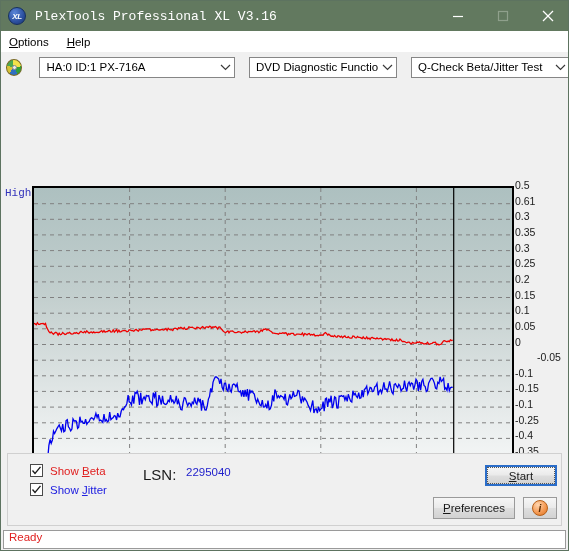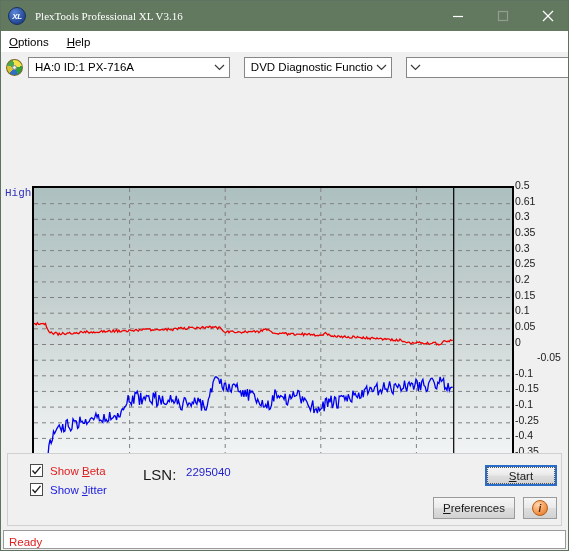--- a/index.html
+++ b/index.html
@@ -47,22 +47,22 @@
     font-weight: bold;
     font-style: italic;
     display: flex;
     align-items: center;
     justify-content: center;
     letter-spacing: -0.3px;
   }
   .title-text {
     margin-left: 9px;
     color: #ffffff;
-    font-size: 11px;
-    font-family: Liberation Serif, serif;
+    font-size: 13px;
+    font-family: Liberation Mono, monospace;
     white-space: nowrap;
   }
   .win-btns {
     position: absolute;
     right: 0; top: 0;
     height: 30px;
     display: flex;
   }
   .win-btn {
     width: 45px; height: 30px;
@@ -142,21 +142,21 @@
     white-space: nowrap;
     overflow: hidden;
     flex: 1;
   }
   .combo .arrow {
     width: 18px;
     display: flex;
     align-items: center;
     justify-content: center;
   }
-  #combo-drive { margin-left: 5px; width: 203px; }
+  #combo-drive { margin-left: 17px; width: 203px; }
   #combo-func  { margin-left: 14px; width: 148px; }
   #combo-test  { margin-left: 14px; width: 165px; }
 
   
   .chart-panel {
     position: absolute;
     left: 0; top: 86px;
     width: 569px;
     height: 360px;
   }
@@ -298,21 +298,21 @@
 
   
   .statusbar {
     position: absolute;
     left: 2px; top: 529px;
     width: 563px; height: 19px;
     background: #ffffff;
     border: 1px solid #9a9a9a;
     box-sizing: border-box;
     display: flex;
-    align-items: flex-end;
+    align-items: flex-start;
   }
   #status-text {
     padding-left: 5px;
     font-size: 11.5px;
     color: #e02020;
   }
 </style>
 </head>
 <body>
 
@@ -361,20 +361,21 @@
     <div class="combo" id="combo-func">
       <span class="label">DVD Diagnostic Functions</span>
       <span class="arrow">
         <svg width="11" height="8" viewBox="0 0 11 8">
             <polyline points="1,2 5.5,6.5 10,2" fill="none" stroke="#3a3a3a" stroke-width="1.2"></polyline>
           </svg>
       </span>
     </div>
 
     <div class="combo" id="combo-test">
+      <span class="label">Q-Check Beta/Jitter Test</span>
       <span class="arrow">
         <svg width="11" height="8" viewBox="0 0 11 8">
             <polyline points="1,2 5.5,6.5 10,2" fill="none" stroke="#3a3a3a" stroke-width="1.2"></polyline>
           </svg>
       </span>
     </div>
   </div>
 
   <div class="chart-panel">
     <div class="axis-label" id="label-high">High</div>

